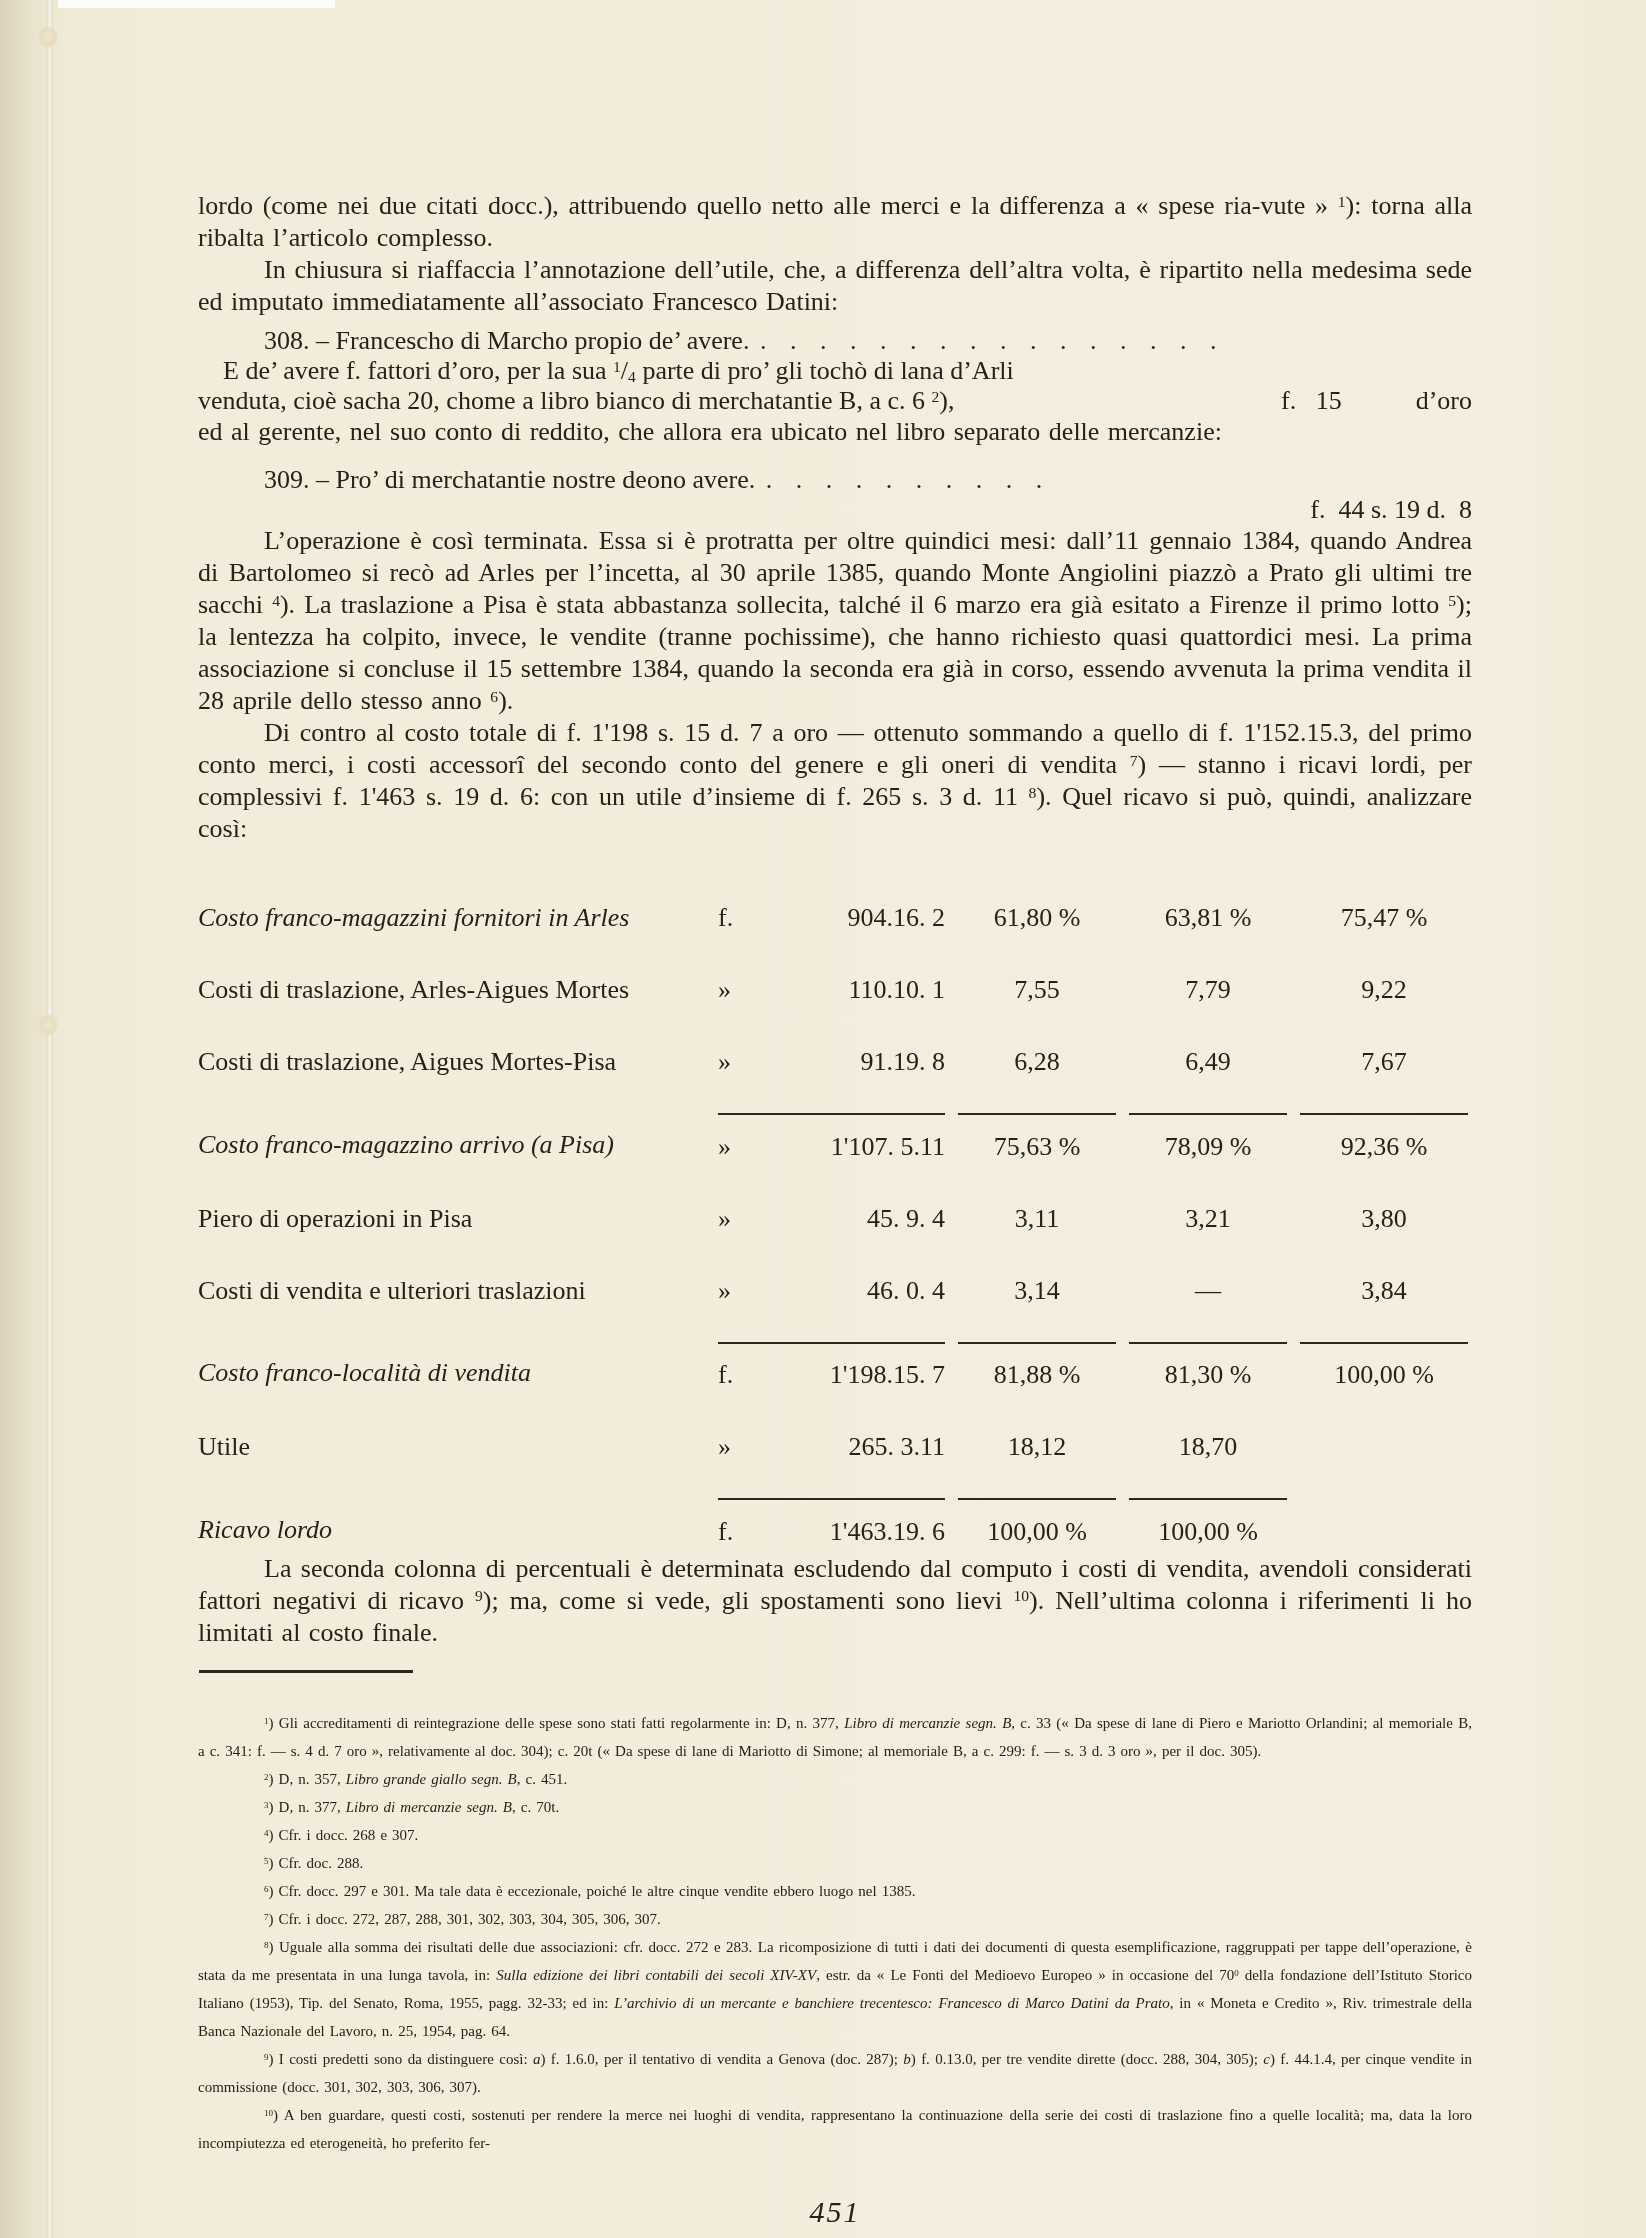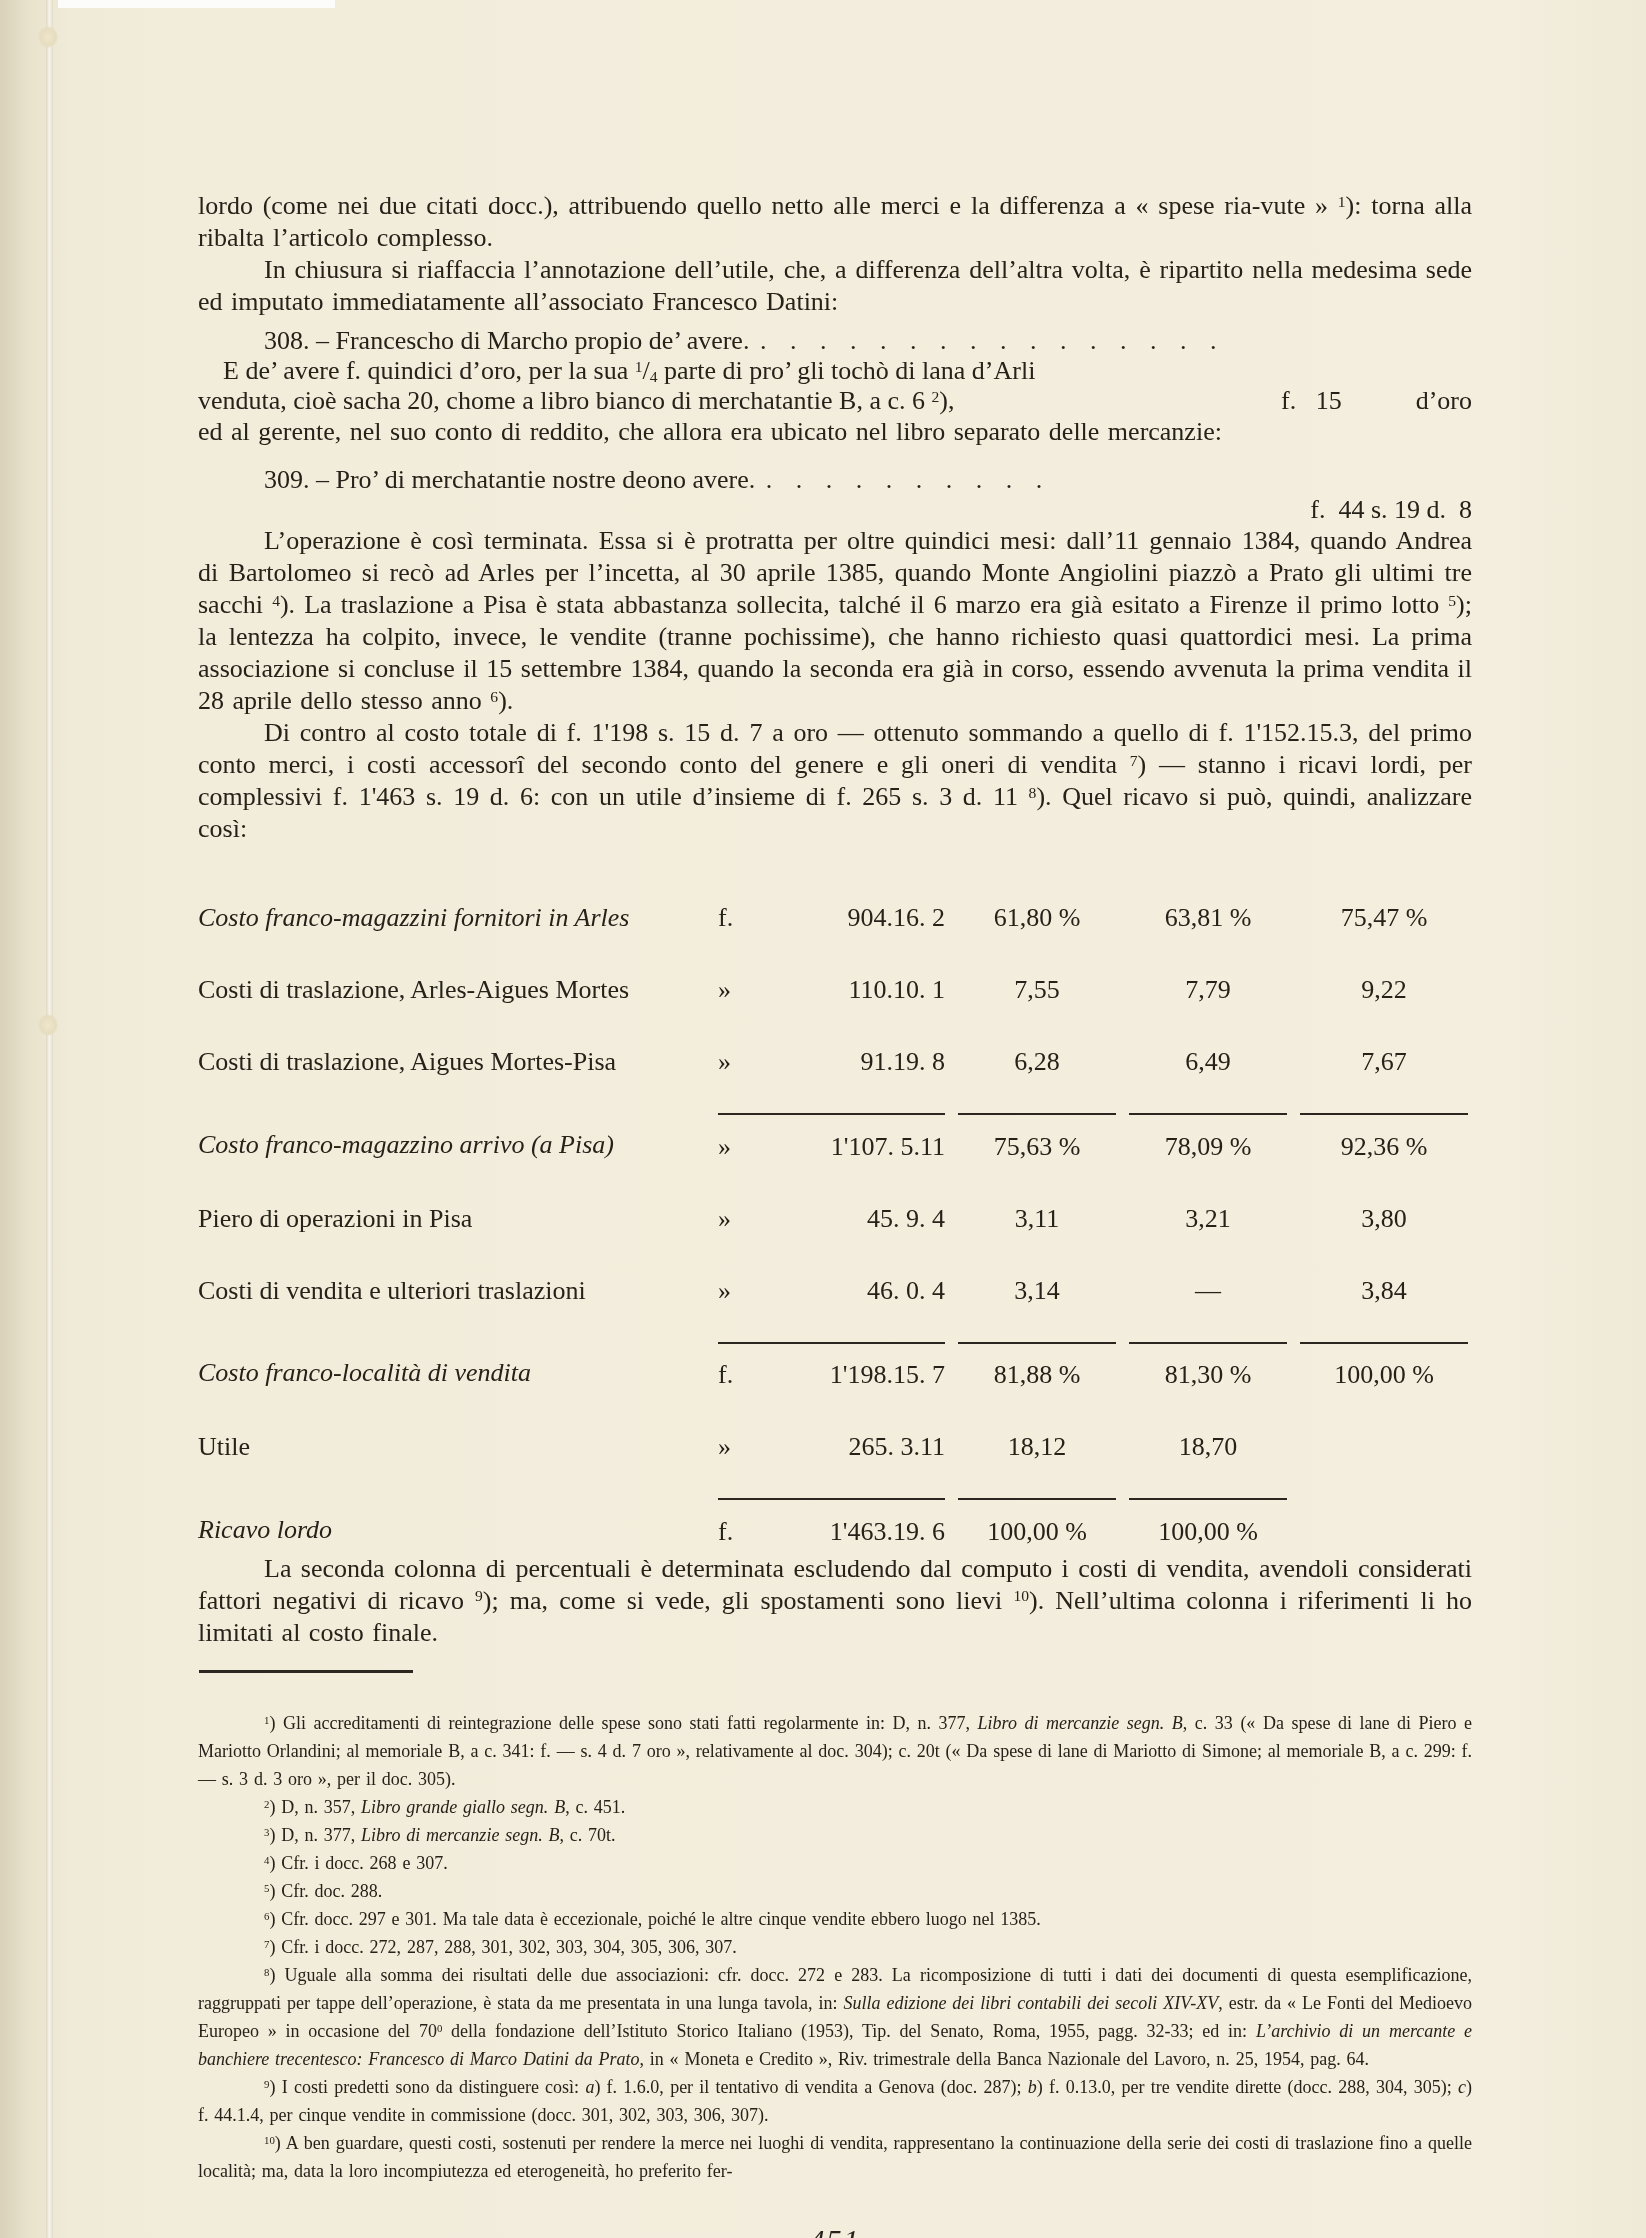--- a/index.html
+++ b/index.html
@@ -52,21 +52,21 @@
   .trow{display:contents;}
   .cell{white-space:nowrap;margin-top:30px;}
   .money{display:flex;align-items:baseline;}
   .money .mcur{flex:0 0 auto;}
   .money .mamt{margin-left:auto;white-space:pre;}
   .pct{text-align:center;}
   .pt{padding-top:10.5px;}
   .tl{border-top:2.6px solid #2b2720;}
 
   .fnsep{width:214px;height:3.3px;background:#2b2720;margin:21px 0 17px 1.3px;}
-  .footnotes{font-size:18px;line-height:28px;margin-top:36px;}
+  .footnotes{font-size:15px;line-height:28px;margin-top:36px;}
   .fn{text-align:justify;text-indent:66px;margin:0;word-spacing:1.3px;}
 
   .pageno{margin-top:38px;text-align:center;font-style:italic;font-size:30px;letter-spacing:2px;}
 </style>
 </head>
 <body>
 
 <div class="page">
   <div class="edge-sliver"></div>
   <div class="binding-crease"></div>
@@ -78,21 +78,21 @@
     <p class="main noindent"><span>lordo (come nei due citati docc.), attribuendo quello netto alle merci e la differenza a « spese ria-vute » </span><sup>1</sup><span>): torna alla ribalta l’articolo complesso.</span></p>
 
     <p class="main indent"><span>In chiusura si riaffaccia l’annotazione dell’utile, che, a differenza dell’altra volta, è ripartito nella medesima sede ed imputato immediatamente all’associato Francesco Datini:</span></p>
 
     <div class="excerpt mt12">
       <div class="line">
         <span class="ex-head-text"><span>308. – Francescho di Marcho propio de’ avere.</span></span>
         <span class="dots dots-308">. . . . . . . . . . . . . . . . . . . .</span>
       </div>
       <div class="line">
-        <span class="ex-l2"><span>E de’ avere f. quindici d’oro, per la sua </span><sup>1</sup><span>/</span><sub>4</sub><span> parte di pro’ gli tochò di lana d’Arli</span></span>
+        <span class="ex-l2"><span>E de’ avere f. fattori d’oro, per la sua </span><sup>1</sup><span>/</span><sub>4</sub><span> parte di pro’ gli tochò di lana d’Arli</span></span>
       </div>
       <div class="line">
         <span><span>venduta, cioè sacha 20, chome a libro bianco di merchatantie B, a c. 6 </span><sup>2</sup><span>),</span></span>
         <span class="amt-money">f.   15</span>
         <span class="amt-unit">d’oro</span>
       </div>
     </div>
 
     <p class="main noindent mt30"><span>ed al gerente, nel suo conto di reddito, che allora era ubicato nel libro separato delle mercanzie:</span></p>
 

